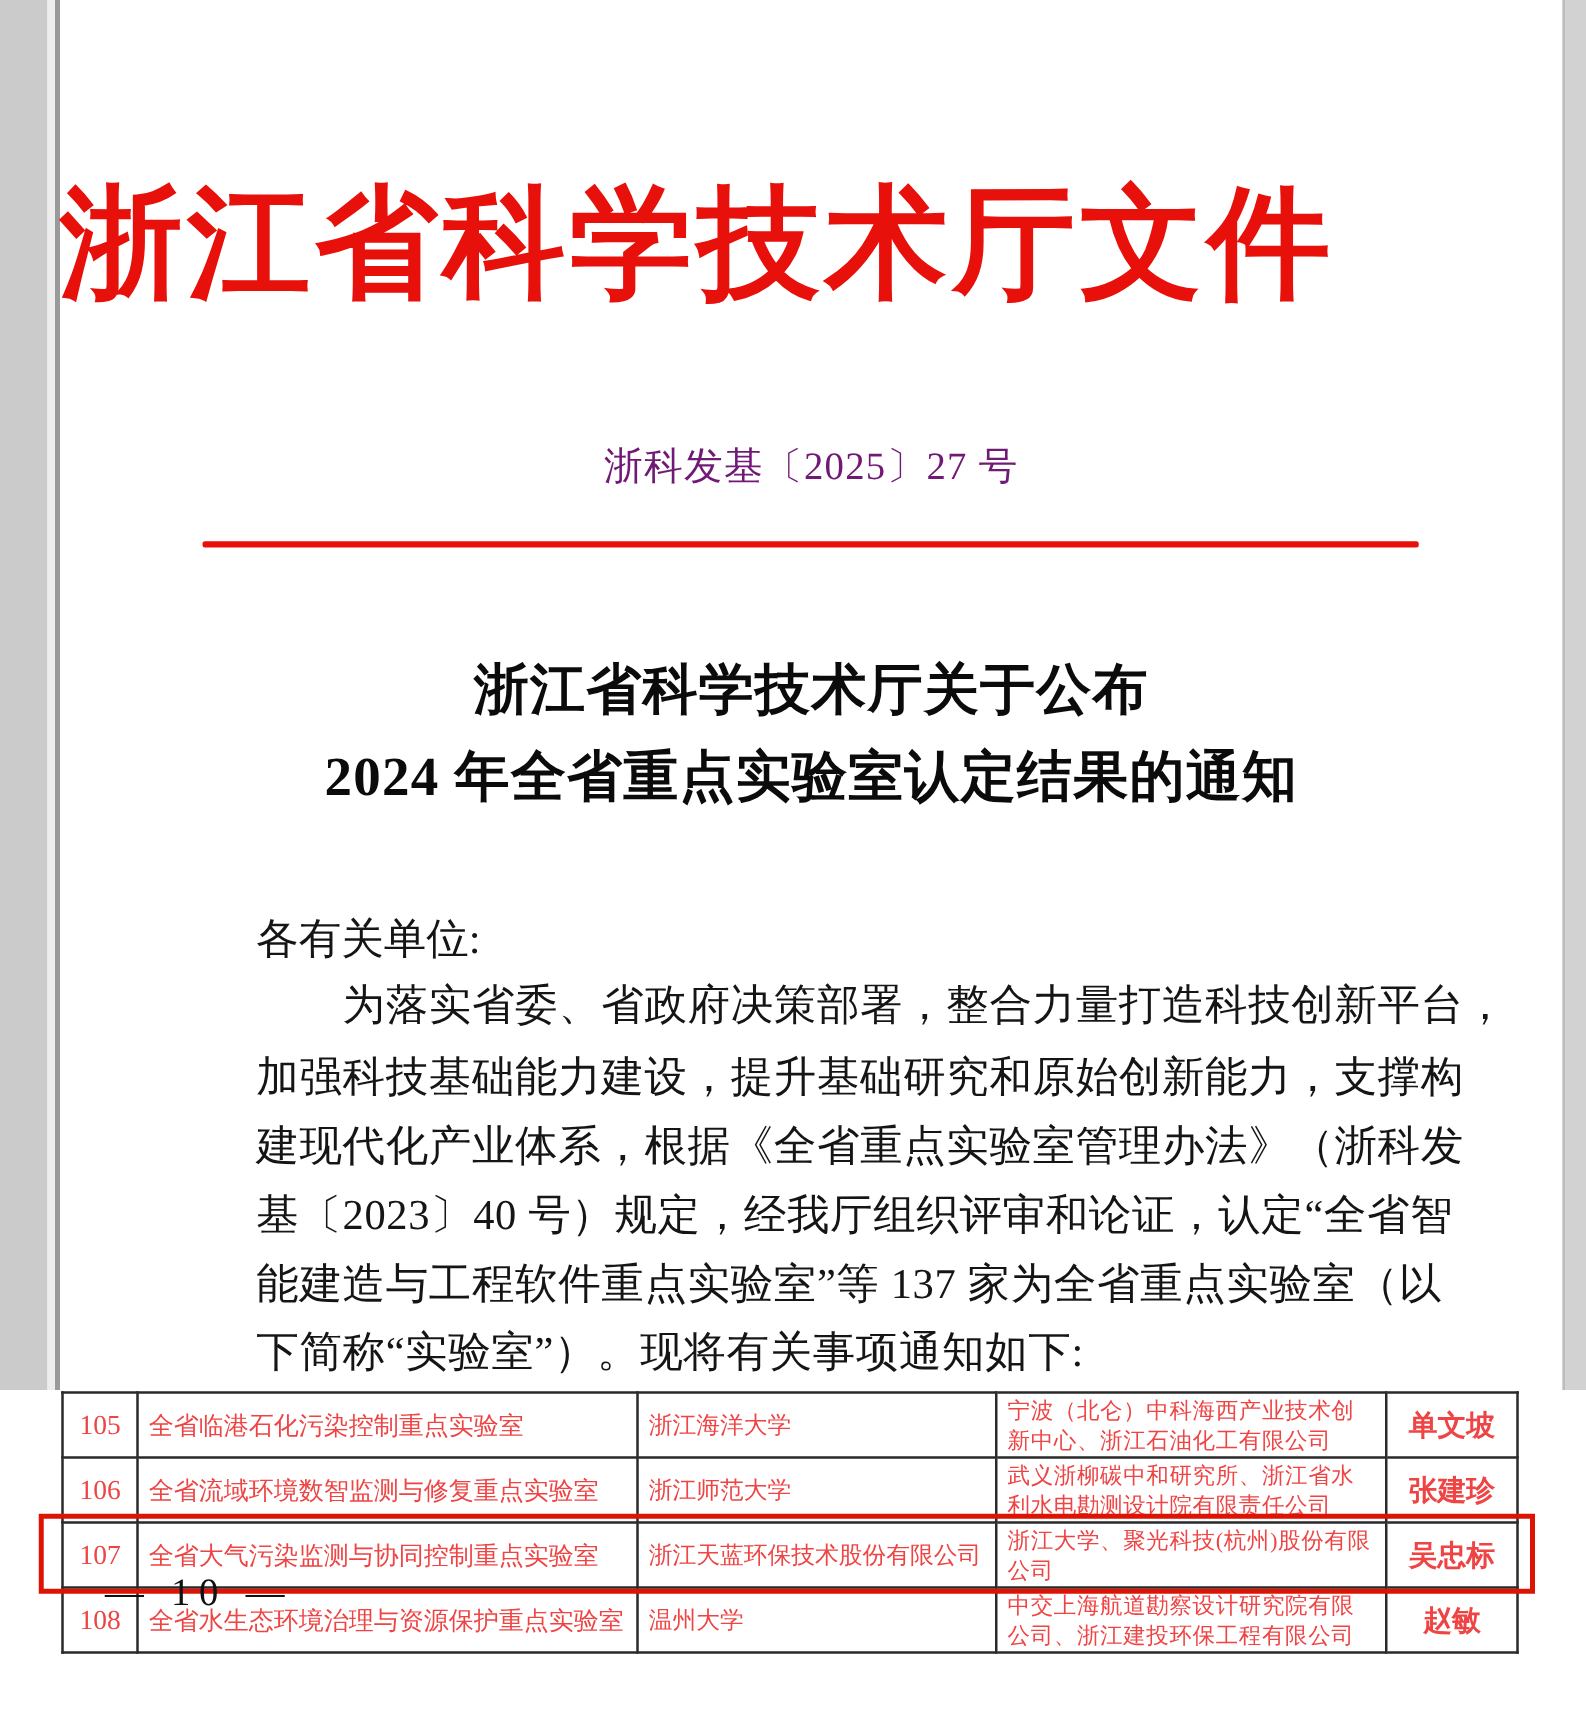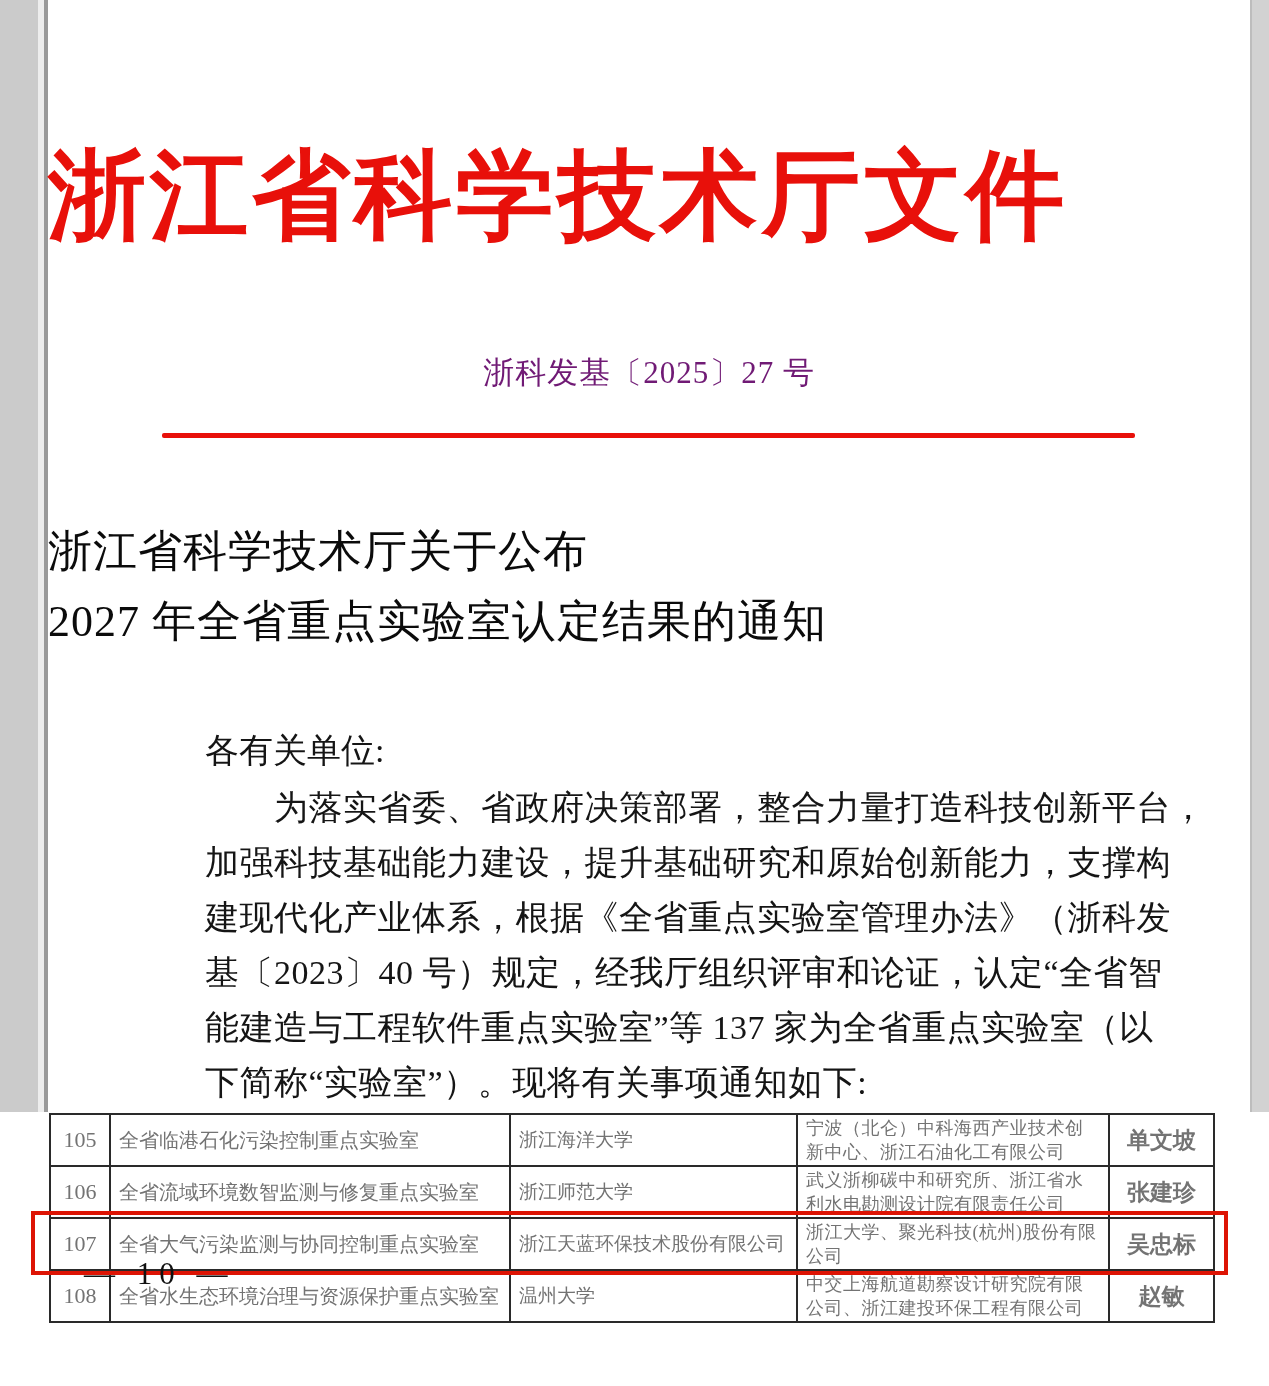--- a/index.html
+++ b/index.html
@@ -19,37 +19,37 @@
     position:absolute;left:48px;top:138px;width:967px;text-align:center;
     font-size:98px;font-weight:bold;letter-spacing:4px;white-space:nowrap;
     color:var(--red,#e8100a);line-height:1.2;
   }
   .doc-number{
     position:absolute;left:48px;top:352px;width:1202px;text-align:center;
     font-size:31px;color:#701a75;white-space:nowrap;letter-spacing:1px;
   }
   .red-rule{position:absolute;left:162px;top:433px;width:973px;height:5px;background:var(--red,#e8100a);border-radius:2px;}
 
-  .notice-title{position:absolute;left:48px;width:1202px;text-align:left;font-weight:normal;color:#0b0b0b;font-size:44px;white-space:nowrap;letter-spacing:1px;}
+  .notice-title{position:absolute;left:48px;width:1202px;text-align:center;font-weight:bold;color:#0b0b0b;font-size:44px;white-space:nowrap;letter-spacing:1px;}
   .notice-title.l1{top:522px;}
   .notice-title.l2{top:592px;}
 
   .salutation{position:absolute;left:205px;top:728px;font-size:34px;white-space:nowrap;}
   .body-para{position:absolute;left:205px;top:780px;width:940px;font-size:34px;}
   .body-para .line{height:55px;line-height:55px;white-space:nowrap;letter-spacing:0.5px;}
-  .body-para .line.indent{text-indent:69px;}
+  .body-para .line.indent{text-indent:69px;font-family:Liberation Mono, monospace;}
 
   
   .lab-table{
     position:absolute;left:49px;top:1113px;width:1164px;
     border-collapse:collapse;table-layout:fixed;
   }
   .lab-table td{
     border:2px solid #2a2a2a;height:50px;padding:0 8px;
-    color:#737373;vertical-align:middle;overflow:hidden;
+    color:#ef4444;vertical-align:middle;overflow:hidden;
   }
   td.cell-no{text-align:center;font-size:22px;padding:0;}
   td.cell-lab{font-size:20px;white-space:nowrap;}
   td.cell-host{font-size:19px;white-space:nowrap;}
   td.cell-partners{font-size:18px;line-height:24px;letter-spacing:0.5px;margin-left:35px;}
   td.cell-director{text-align:center;font-size:23px;padding:0;font-weight:bold;}
 
   .highlight-box{
     position:absolute;left:31px;top:1211px;width:1197px;height:64px;
     border:4px solid var(--hl,#dd1404);box-sizing:border-box;
@@ -66,21 +66,21 @@
   <div class="scan-margin-left"></div>
   <div class="scan-edge-gap"></div>
   <div class="scan-edge-line"></div>
   <div class="scan-margin-right"></div>
 
   <div class="letterhead-title">浙江省科学技术厅文件</div>
   <div class="doc-number">浙科发基〔2025〕27 号</div>
   <div class="red-rule"></div>
 
   <div class="notice-title l1">浙江省科学技术厅关于公布</div>
-  <div class="notice-title l2">2027 年全省重点实验室认定结果的通知</div>
+  <div class="notice-title l2">2024 年全省重点实验室认定结果的通知</div>
 
   <div class="salutation">各有关单位:</div>
 
   <div class="body-para">
     <div class="line indent">为落实省委、省政府决策部署，整合力量打造科技创新平台，</div>
     <div class="line">加强科技基础能力建设，提升基础研究和原始创新能力，支撑构</div>
     <div class="line">建现代化产业体系，根据《全省重点实验室管理办法》（浙科发</div>
     <div class="line">基〔2023〕40 号）规定，经我厅组织评审和论证，认定“全省智</div>
     <div class="line">能建造与工程软件重点实验室”等 137 家为全省重点实验室（以</div>
     <div class="line">下简称“实验室”）。现将有关事项通知如下:</div>

